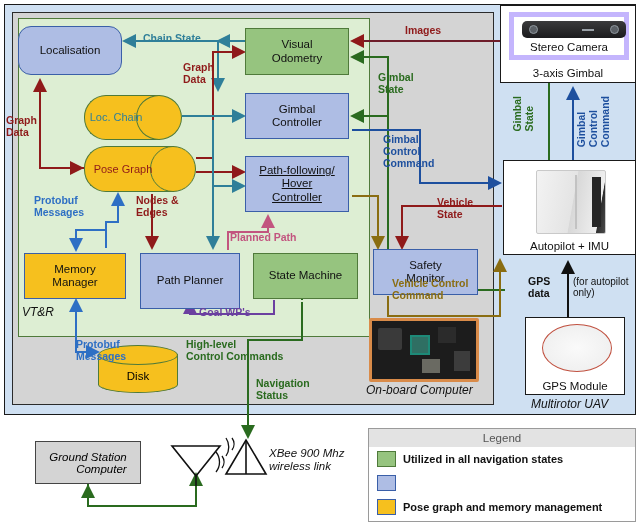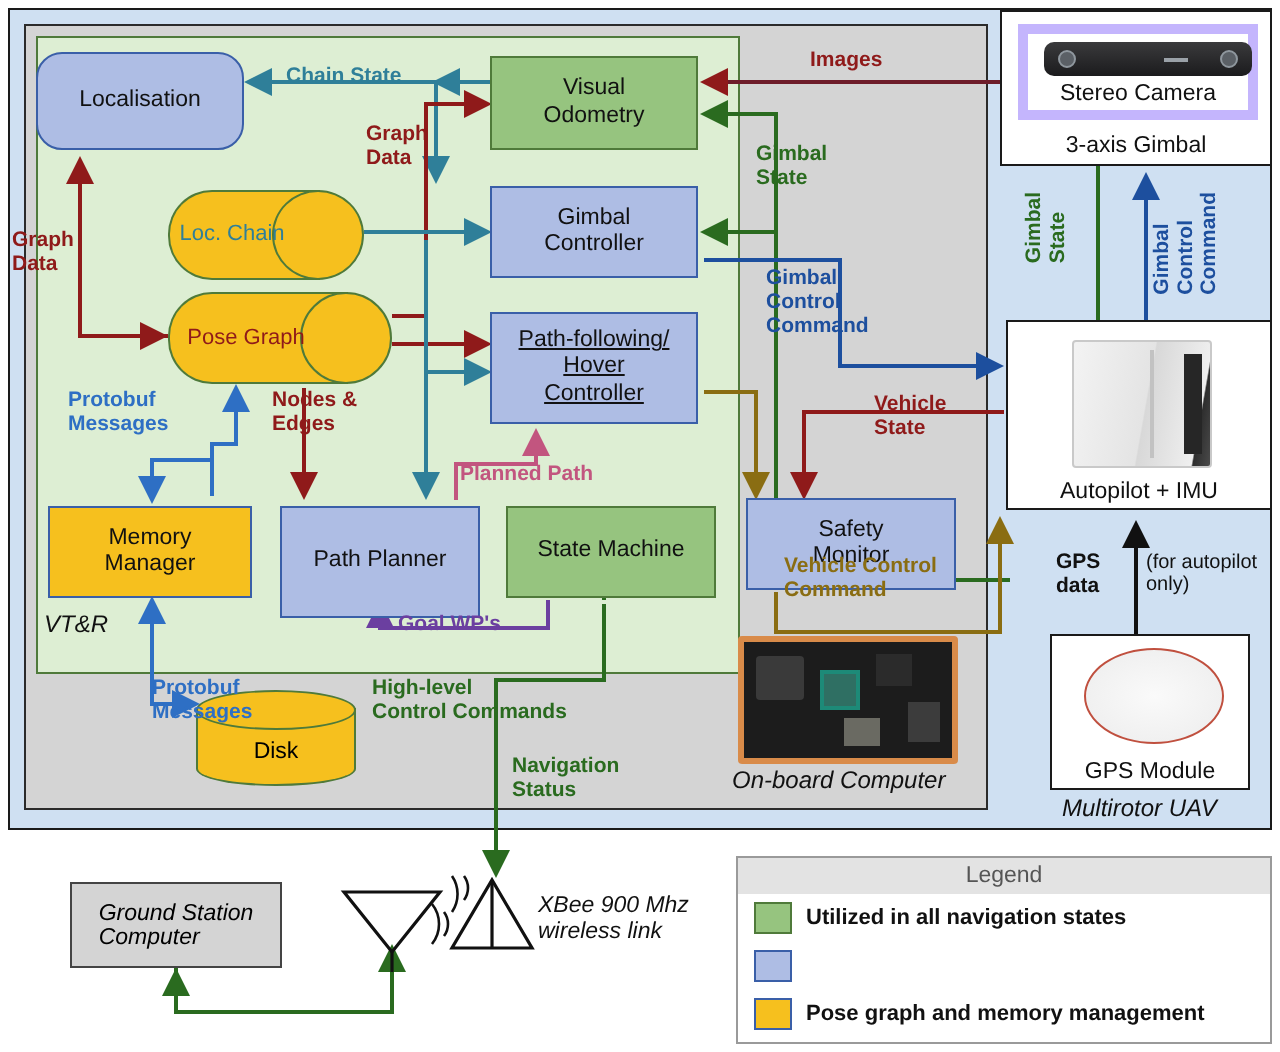--- a/index.html
+++ b/index.html
@@ -71,21 +71,21 @@
           border:1px solid #9a9a9a;}
   .legend .lg-hd{height:18px;background:#e3e3e3;display:flex;
       align-items:center;justify-content:center;font-size:11.5px;color:#555;}
   .legend .lg-row{display:flex;align-items:center;height:24px;padding-left:8px;}
   .legend .sw{width:17px;height:14px;border:1px solid #3a5fa8;margin-right:7px;}
   .legend .lg-tx{font-size:11px;font-weight:bold;color:#111;}
 
   
   .gs{left:35px;top:441px;width:106px;height:43px;background:#d4d4d4;
       border:1.5px solid #444;display:flex;align-items:center;
-      justify-content:center;text-align:left;font-style:italic;font-size:11.5px;}
+      justify-content:center;text-align:right;font-style:italic;font-size:11.5px;}
 
   
   .photo{position:absolute;}
   .cam-img{background:linear-gradient(#3a3a3c,#1b1b1d);border-radius:5px;}
   .ap-img{background:linear-gradient(100deg,#f3f3f3 0%,#e4e4e4 52%,#d8d8d8 53%,#efefef 88%,#2e2e2e 89%,#4a4a4a 100%);
           border:1px solid #c9c9c9;border-radius:2px;}
   .gps-img{background:radial-gradient(#fafafa,#ececec);border:1.5px solid #c0503f;border-radius:50%;}
   .pcb-img{background:#1c1c1c;border:3px solid #d98b49;border-radius:2px;}
 </style>
 </head>

